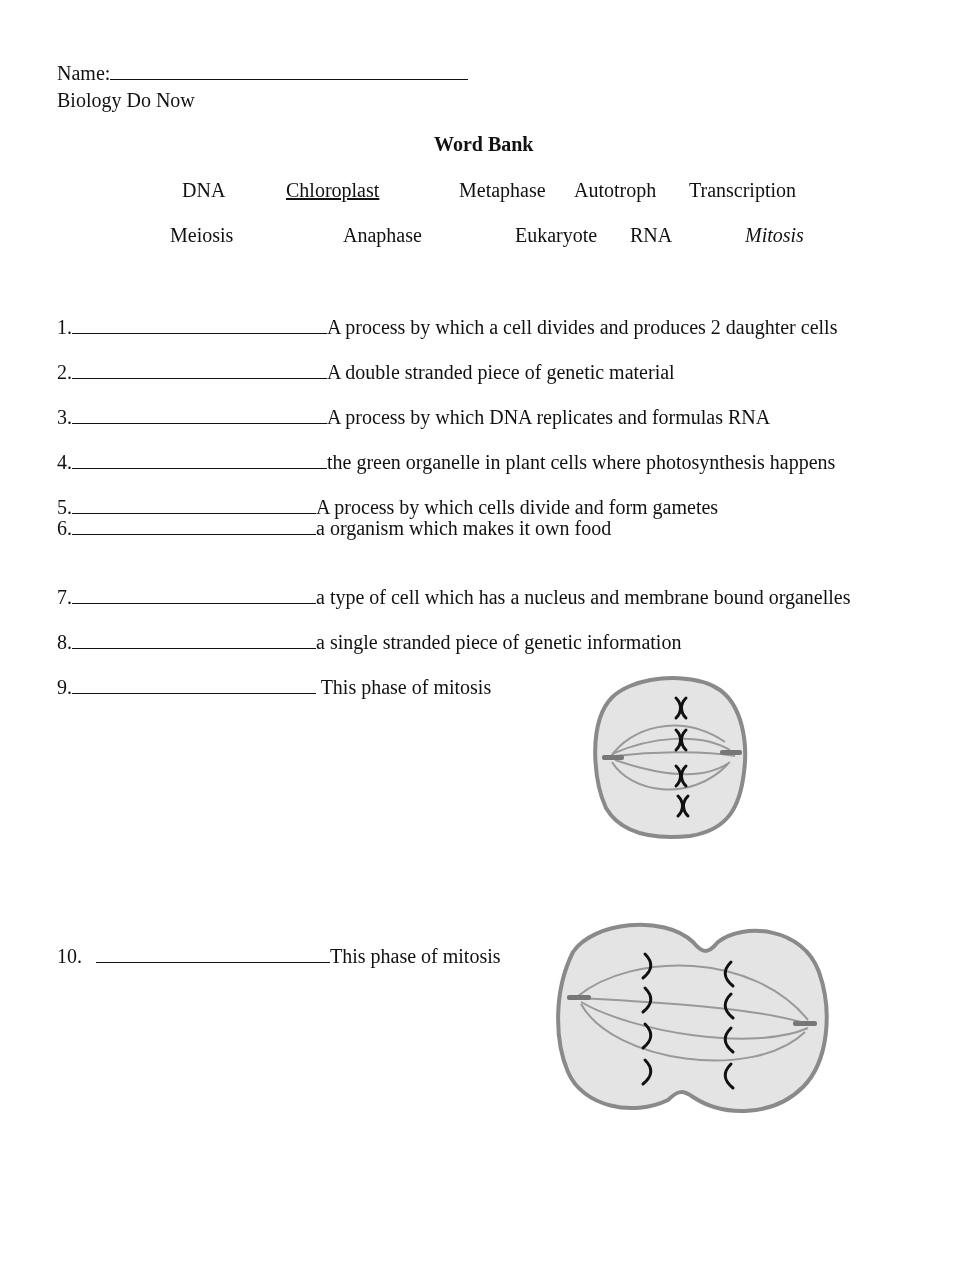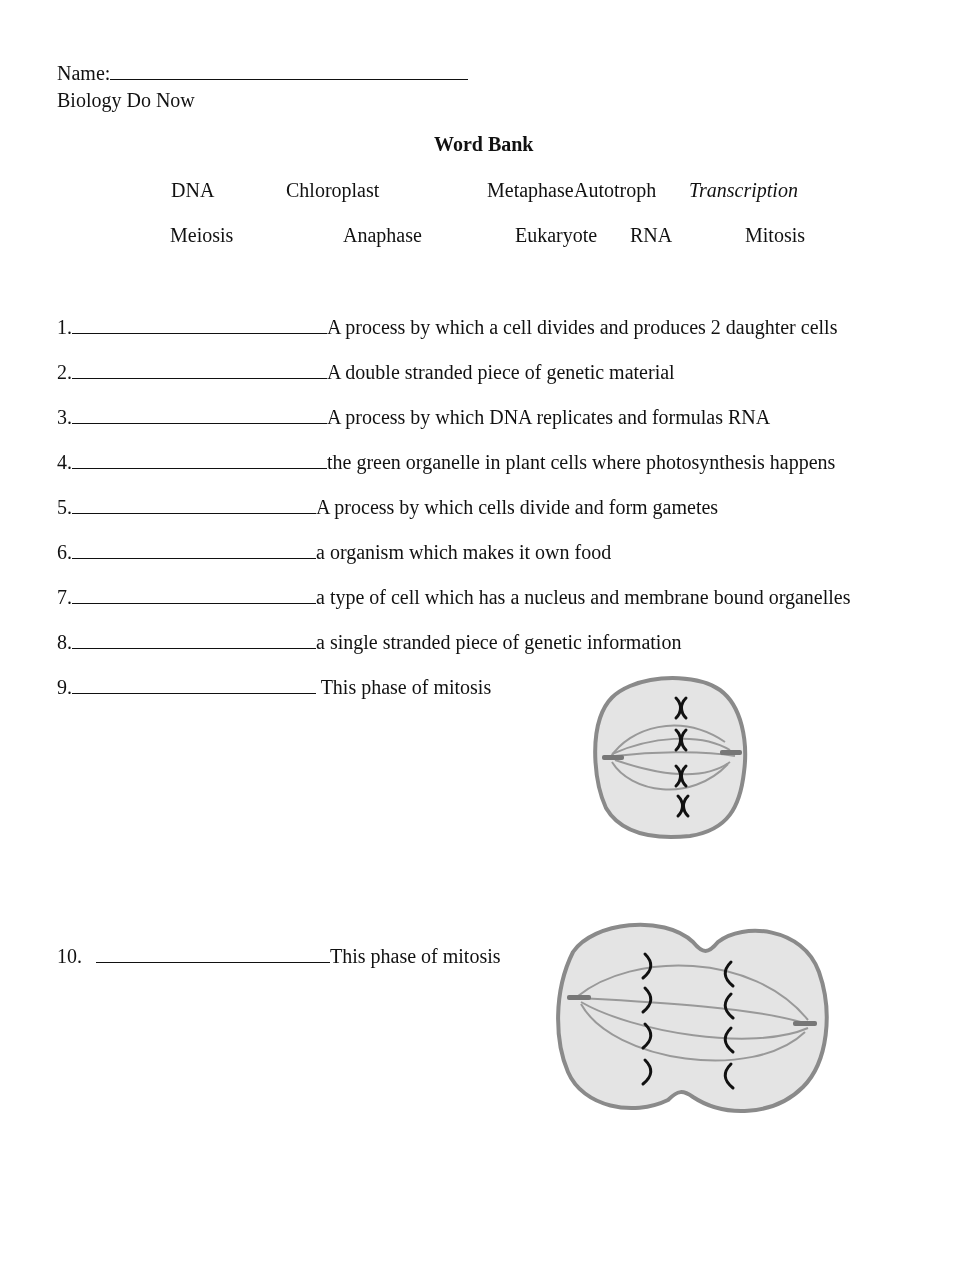--- a/index.html
+++ b/index.html
@@ -17,48 +17,48 @@
 </head>
 <body>
 
 <div class="abs" style="left:57px; top:61px;text-align:right;">
   <span>Name:</span><span class="blank" style="width:358px;"></span>
 </div>
 <div class="abs" style="left:57px; top:90px;">Biology Do Now</div>
 
 <div class="abs wb-title" style="left:434px; top:134px;">Word Bank</div>
 
-<div class="abs" style="left:171px; top:180px;">DNA</div>
-<div class="abs" style="left:286px; top:180px;">Chloroplast</div>
-<div class="abs" style="left:459px; top:180px;margin-left:28px;">Metaphase</div>
+<div class="abs" style="left:182px; top:180px;">DNA</div>
+<div class="abs" style="left:286px; top:180px;text-decoration:underline;">Chloroplast</div>
+<div class="abs" style="left:459px; top:180px;">Metaphase</div>
 <div class="abs" style="left:574px; top:180px;">Autotroph</div>
-<div class="abs" style="left:689px; top:180px;font-style:italic;">Transcription</div>
+<div class="abs" style="left:689px; top:180px;">Transcription</div>
 
 <div class="abs" style="left:170px; top:225px;">Meiosis</div>
 <div class="abs" style="left:343px; top:225px;">Anaphase</div>
 <div class="abs" style="left:515px; top:225px;">Eukaryote</div>
 <div class="abs" style="left:630px; top:225px;text-align:center;">RNA</div>
-<div class="abs" style="left:745px; top:225px;">Mitosis</div>
+<div class="abs" style="left:745px; top:225px;font-style:italic;">Mitosis</div>
 
 <div class="q" style="top:315px;">
   <span>1.</span><span class="blank" style="width:255px;"></span><span>A process by which a cell divides and produces 2 daughter cells</span>
 </div>
 <div class="q" style="top:360px;">
   <span>2.</span><span class="blank" style="width:255px;"></span><span>A double stranded piece of genetic material</span>
 </div>
 <div class="q" style="top:405px;">
   <span>3.</span><span class="blank" style="width:255px;"></span><span>A process by which DNA replicates and formulas RNA</span>
 </div>
 <div class="q" style="top:450px;">
   <span>4.</span><span class="blank" style="width:255px;"></span><span>the green organelle in plant cells where photosynthesis happens</span>
 </div>
 <div class="q" style="top:495px;">
   <span>5.</span><span class="blank" style="width:244px;"></span><span>A process by which cells divide and form gametes</span>
 </div>
-<div class="q" style="top:540px;">
+<div class="q" style="top:516px;">
   <span>6.</span><span class="blank" style="width:244px;"></span><span>a organism which makes it own food</span>
 </div>
 <div class="q" style="top:585px;">
   <span>7.</span><span class="blank" style="width:244px;"></span><span>a type of cell which has a nucleus and membrane bound organelles</span>
 </div>
 <div class="q" style="top:630px;">
   <span>8.</span><span class="blank" style="width:244px;"></span><span>a single stranded piece of genetic information</span>
 </div>
 <div class="q" style="top:675px;">
   <span>9.</span><span class="blank" style="width:244px;"></span><span> This phase of mitosis</span>

